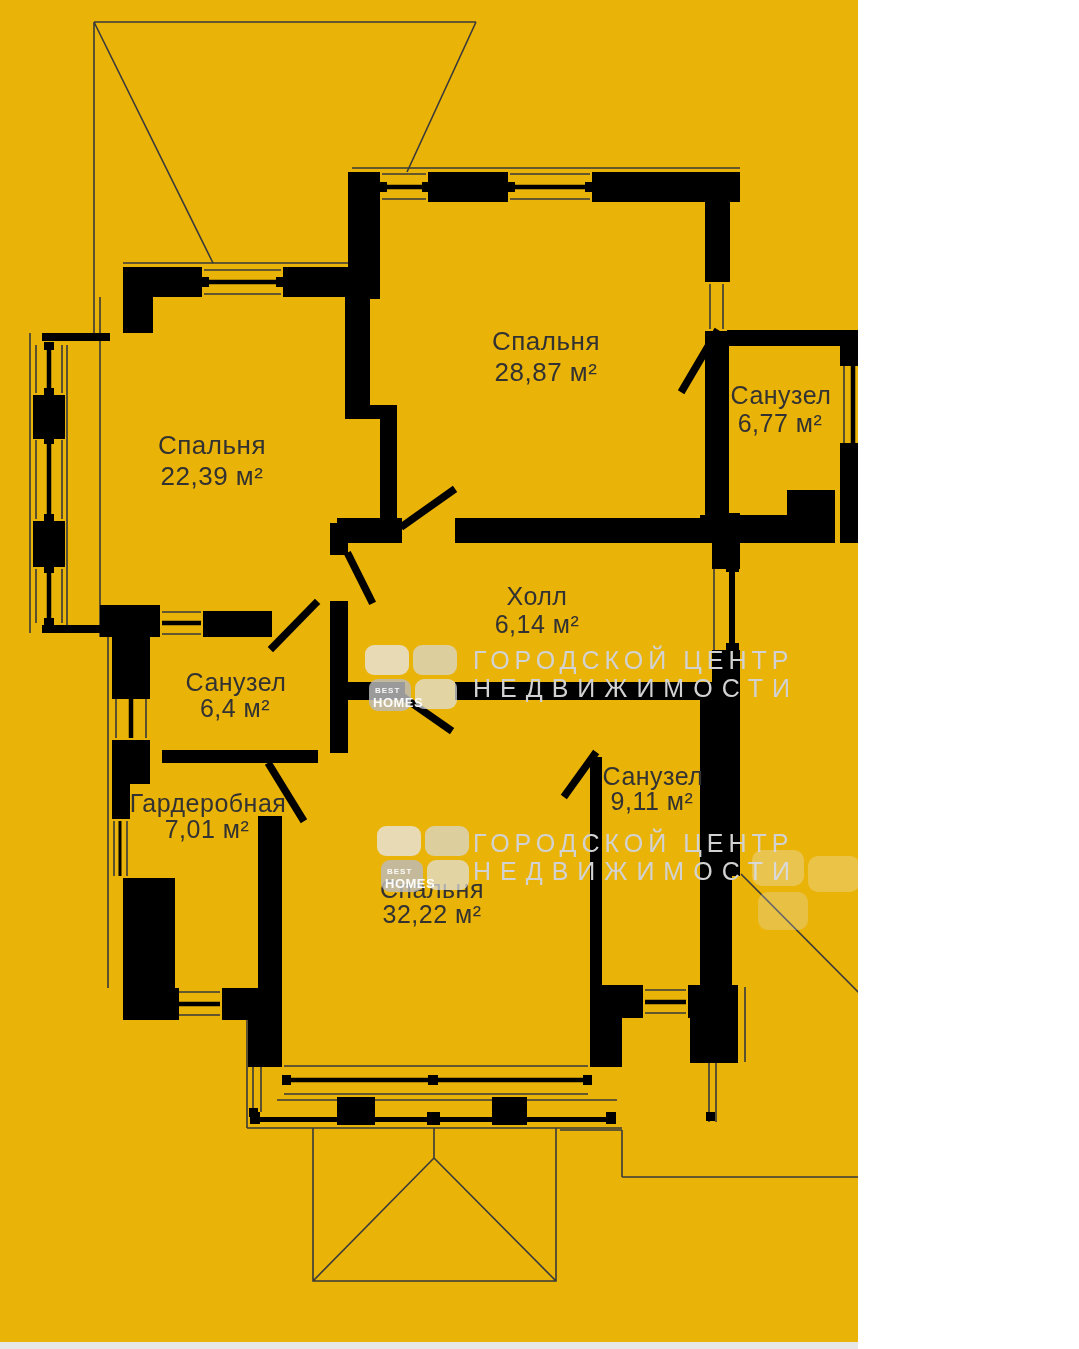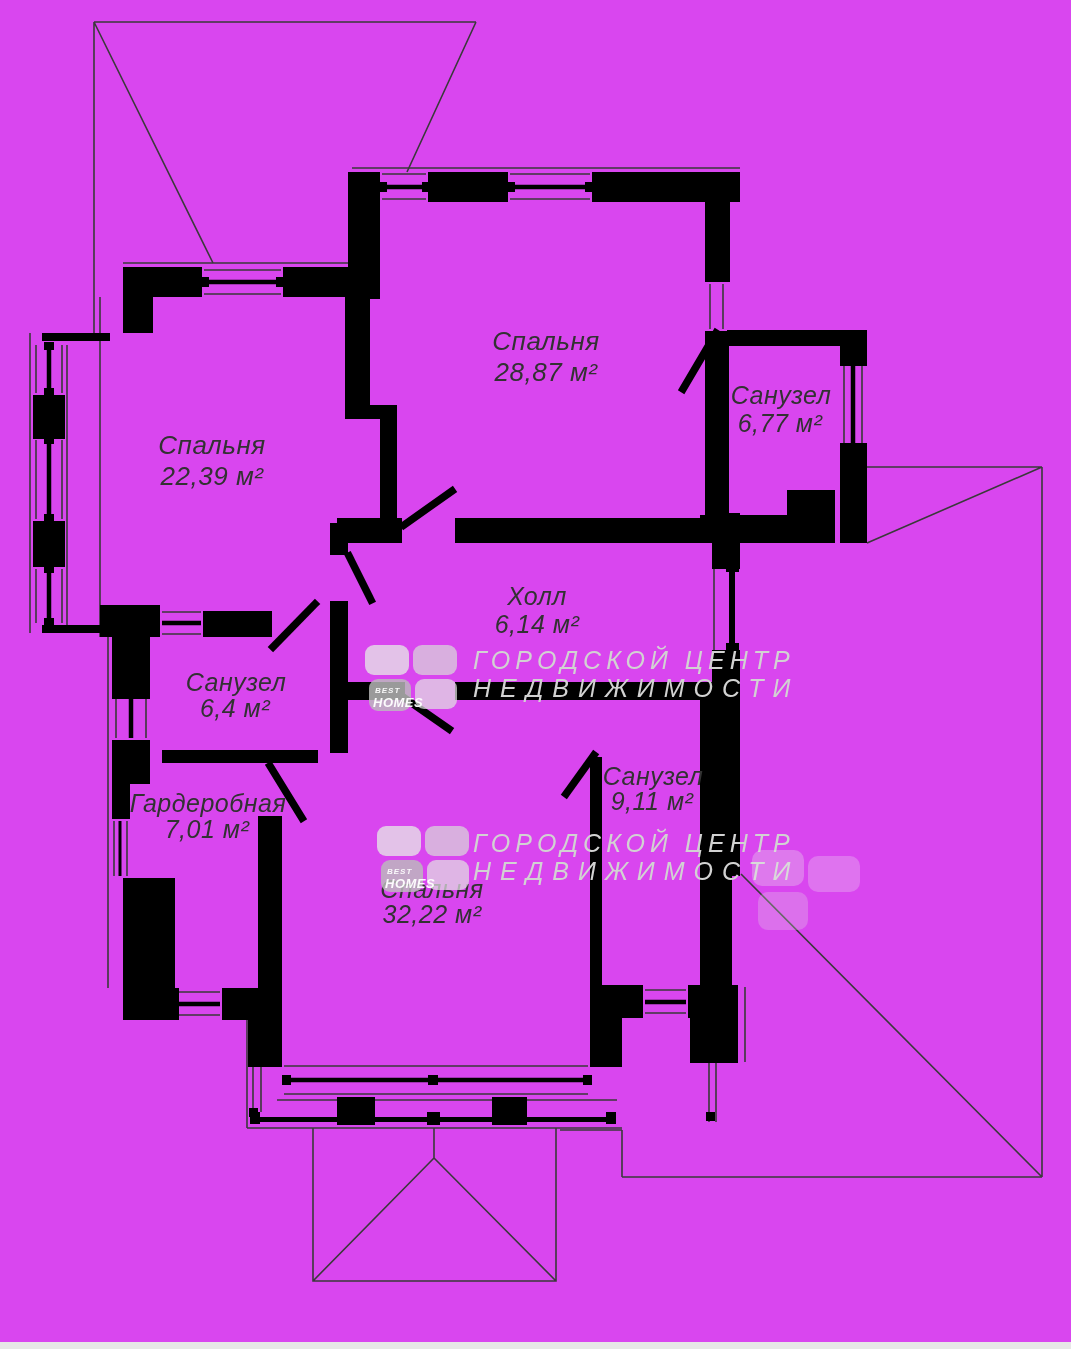--- a/index.html
+++ b/index.html
@@ -1,18 +1,18 @@
 <!DOCTYPE html>
 <html><head>
 <meta charset="utf-8">
 <style>
   html,body{margin:0;padding:0;background:#ffffff;}
   .stage{
-    position:relative;width:1071px;height:1349px;background:#d946ef;
-    font-family:"Liberation Sans",sans-serif;overflow:hidden;font-style:italic;
+    position:relative;width:858px;height:1349px;background:#eab308;
+    font-family:"Liberation Sans",sans-serif;overflow:hidden;
   }
   svg{display:block}
   .room-name,.room-area{
     font-family:"Liberation Sans",sans-serif;
     fill:#323232;font-weight:500;letter-spacing:.5px;
   }
   .fs26{font-size:26px}
   .fs25{font-size:25px}
   .wm-line1{font-size:25px;letter-spacing:5px;fill:#d2d2d2;font-weight:500}
   .wm-line2{font-size:25px;letter-spacing:9px;fill:#d2d2d2;font-weight:500}

